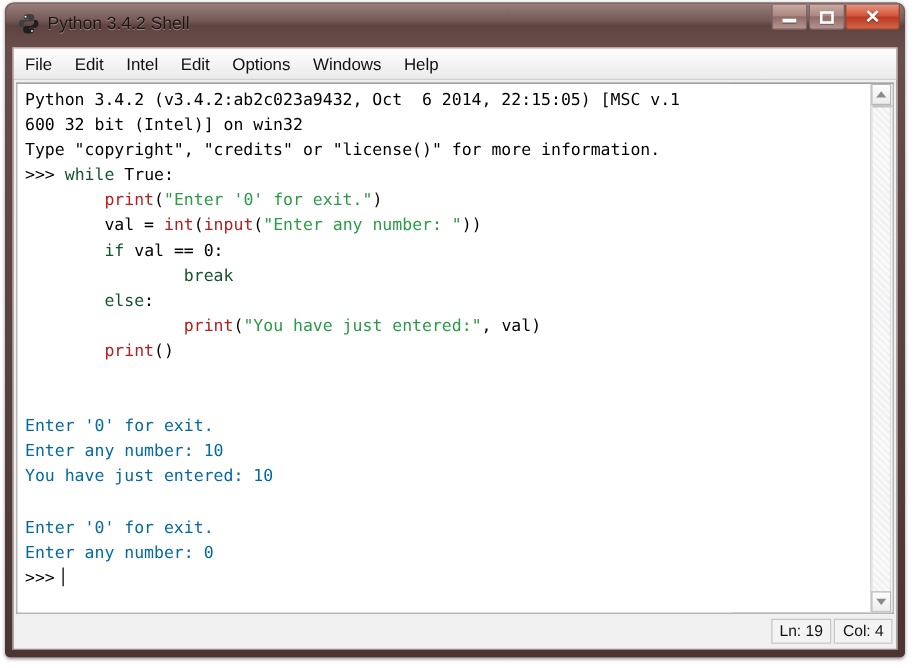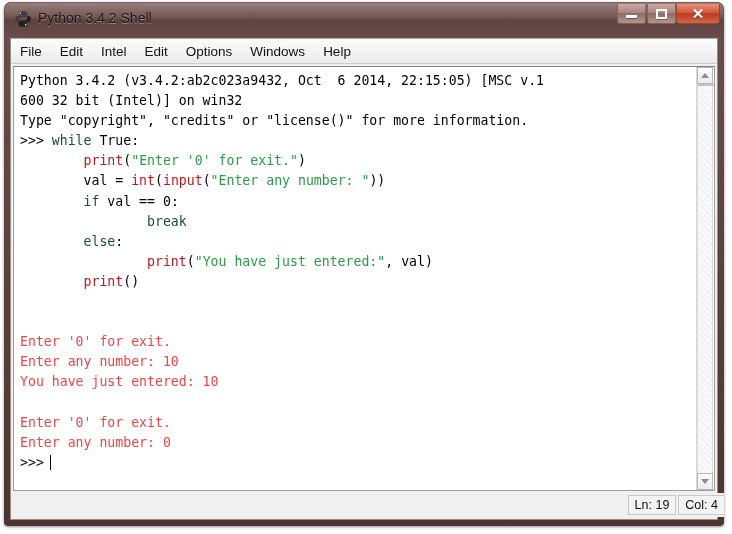--- a/index.html
+++ b/index.html
@@ -178,21 +178,21 @@
     font-size: 13.2px;
     line-height: 20.1px;
     color: #000000;
     white-space: pre;
     overflow: hidden;
   }
   .ln { display: block; height: 20.1px; }
   .kw   { color: #14532d; }          
   .bi   { color: #b91c1c; }          
   .str  { color: #2a9c46; }          
-  .out  { color: #ef4444; }          
+  .out  { color: #0369a1; }          
   .prm  { color: #000000; }          
   .cursor {
     display: inline-block;
     width: 1px;
     height: 15px;
     background: #000;
     vertical-align: -3px;
     margin-left: 6px;
   }
 
@@ -248,21 +248,21 @@
     width: 16px;
     height: 0px;
     background: linear-gradient(to right, #fdfdfd, #e9e9ec);
     border: 1px solid #c4c4c4;
     box-sizing: border-box;
   }
 
   
   #statusbar {
     position: absolute;
-    left: 14px;
+    left: 3px;
     bottom: 2px;
     width: 702px;
     height: 24px;
     box-sizing: border-box;
     background: #f0f0f0;
     display: flex;
     align-items: center;
     justify-content: flex-end;
     text-align: right;
   }

